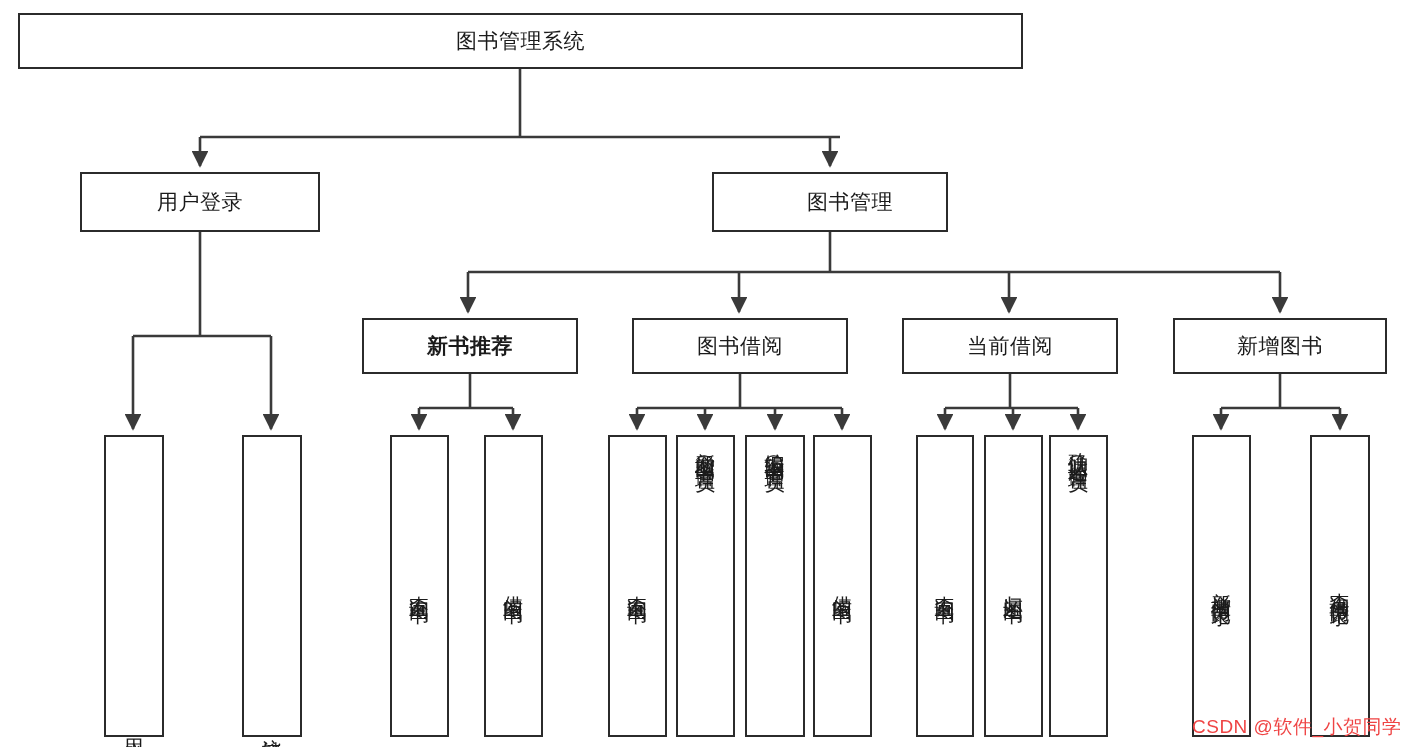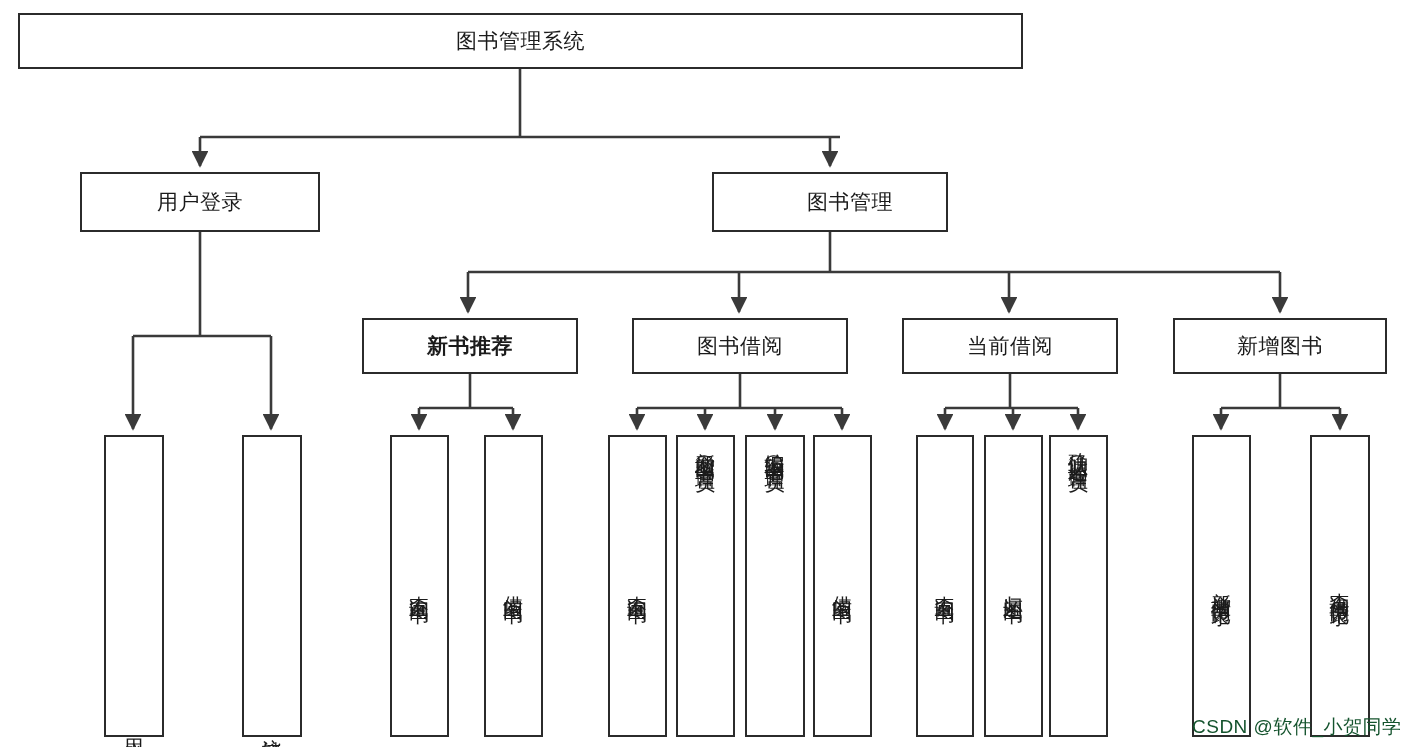--- a/index.html
+++ b/index.html
@@ -186,15 +186,15 @@
   <div class="node-box vert align-start" style="left: 1049px; top: 435px; width: 59px; height: 302px; border-color: rgb(43, 43, 43); background: rgb(255, 255, 255);">
     <span class="node-label" style="color: rgb(27, 27, 27);">确认归还（管理员）</span>
   </div>
   <div class="node-box vert align-middle" style="left: 1192px; top: 435px; width: 59px; height: 302px; border-color: rgb(43, 43, 43); background: rgb(255, 255, 255);">
     <span class="node-label" style="color: rgb(27, 27, 27);">新增借阅记录</span>
   </div>
   <div class="node-box vert align-middle" style="left: 1310px; top: 435px; width: 60px; height: 302px; border-color: rgb(43, 43, 43); background: rgb(255, 255, 255);">
     <span class="node-label" style="color: rgb(27, 27, 27);">查询借阅记录</span>
   </div>
 
-  <div class="watermark" style="left: 1192px; top: 714px; color: #14532d;">CSDN @软件_小贺同学</div>
+  <div class="watermark" style="left: 1192px; top: 714px; color: #ef4444;">CSDN @软件_小贺同学</div>
 
 </div>
 
 </body></html>

